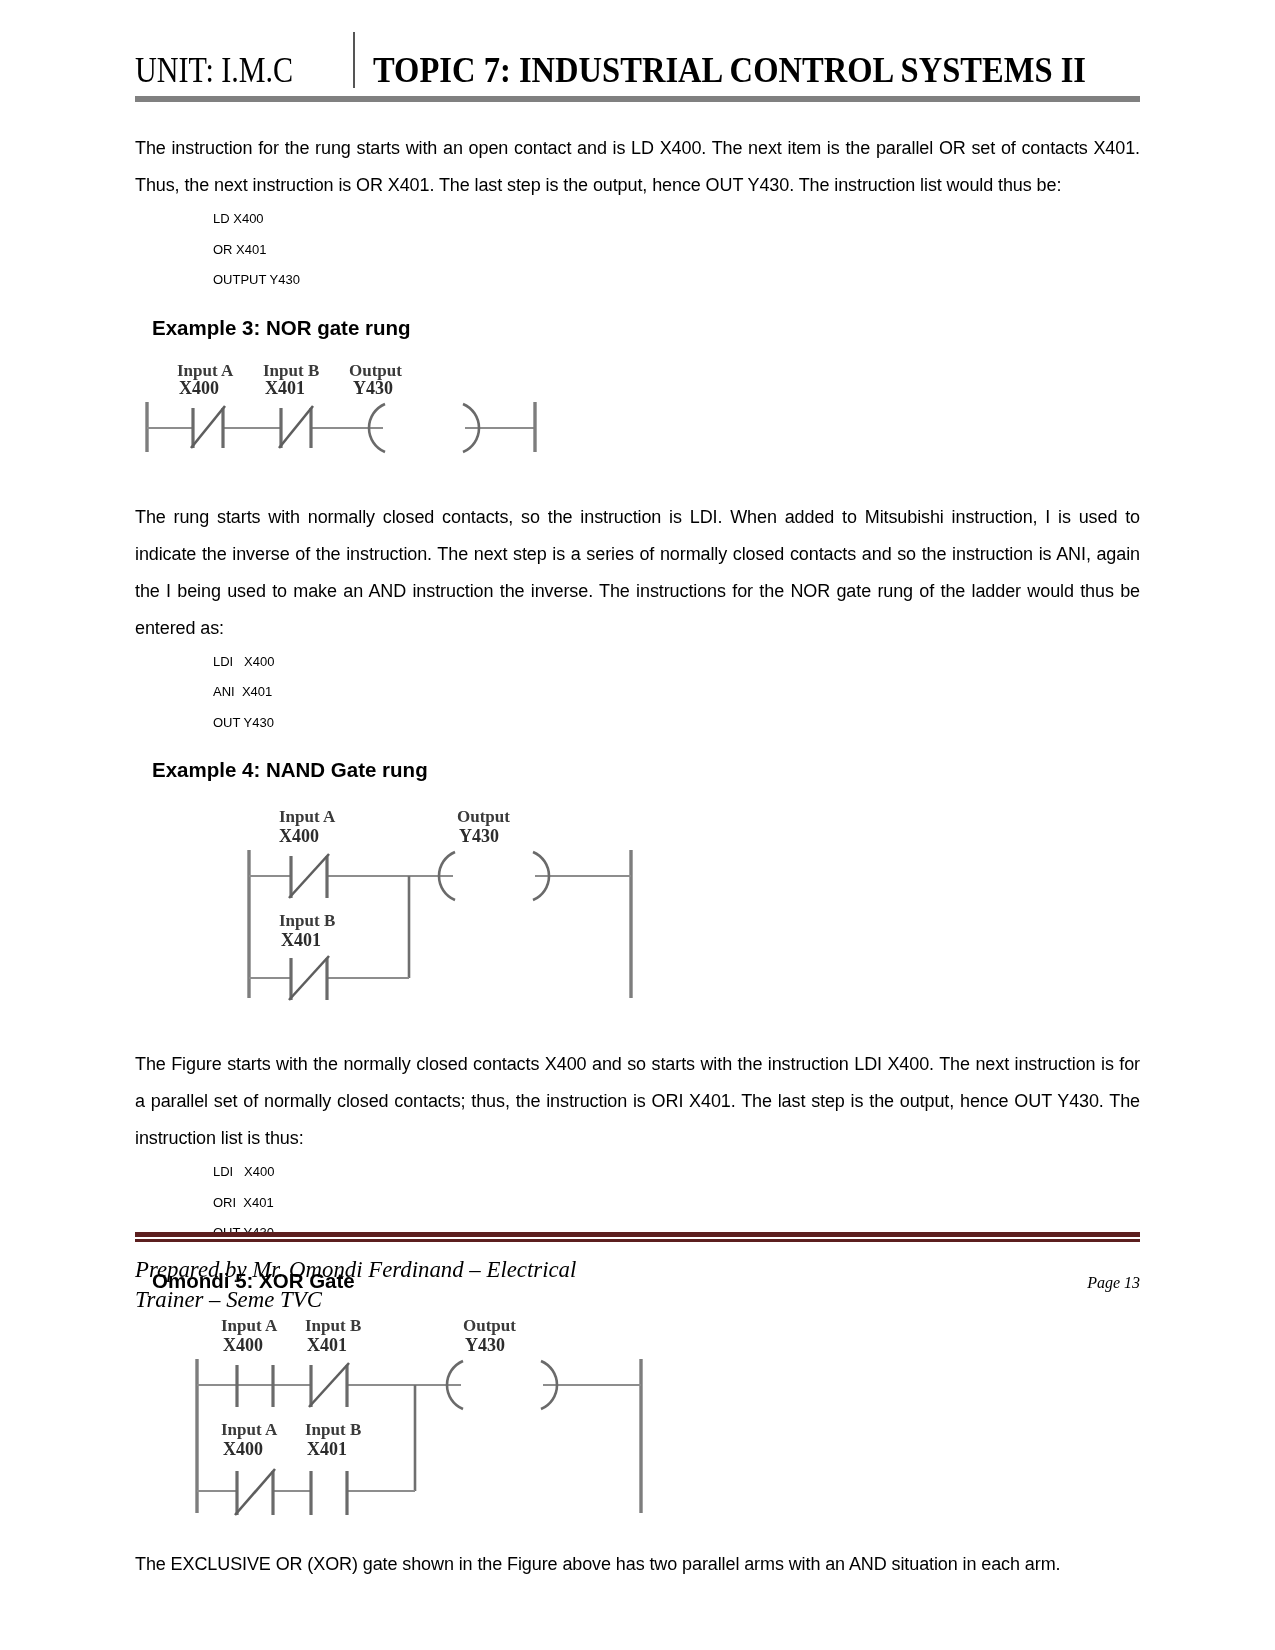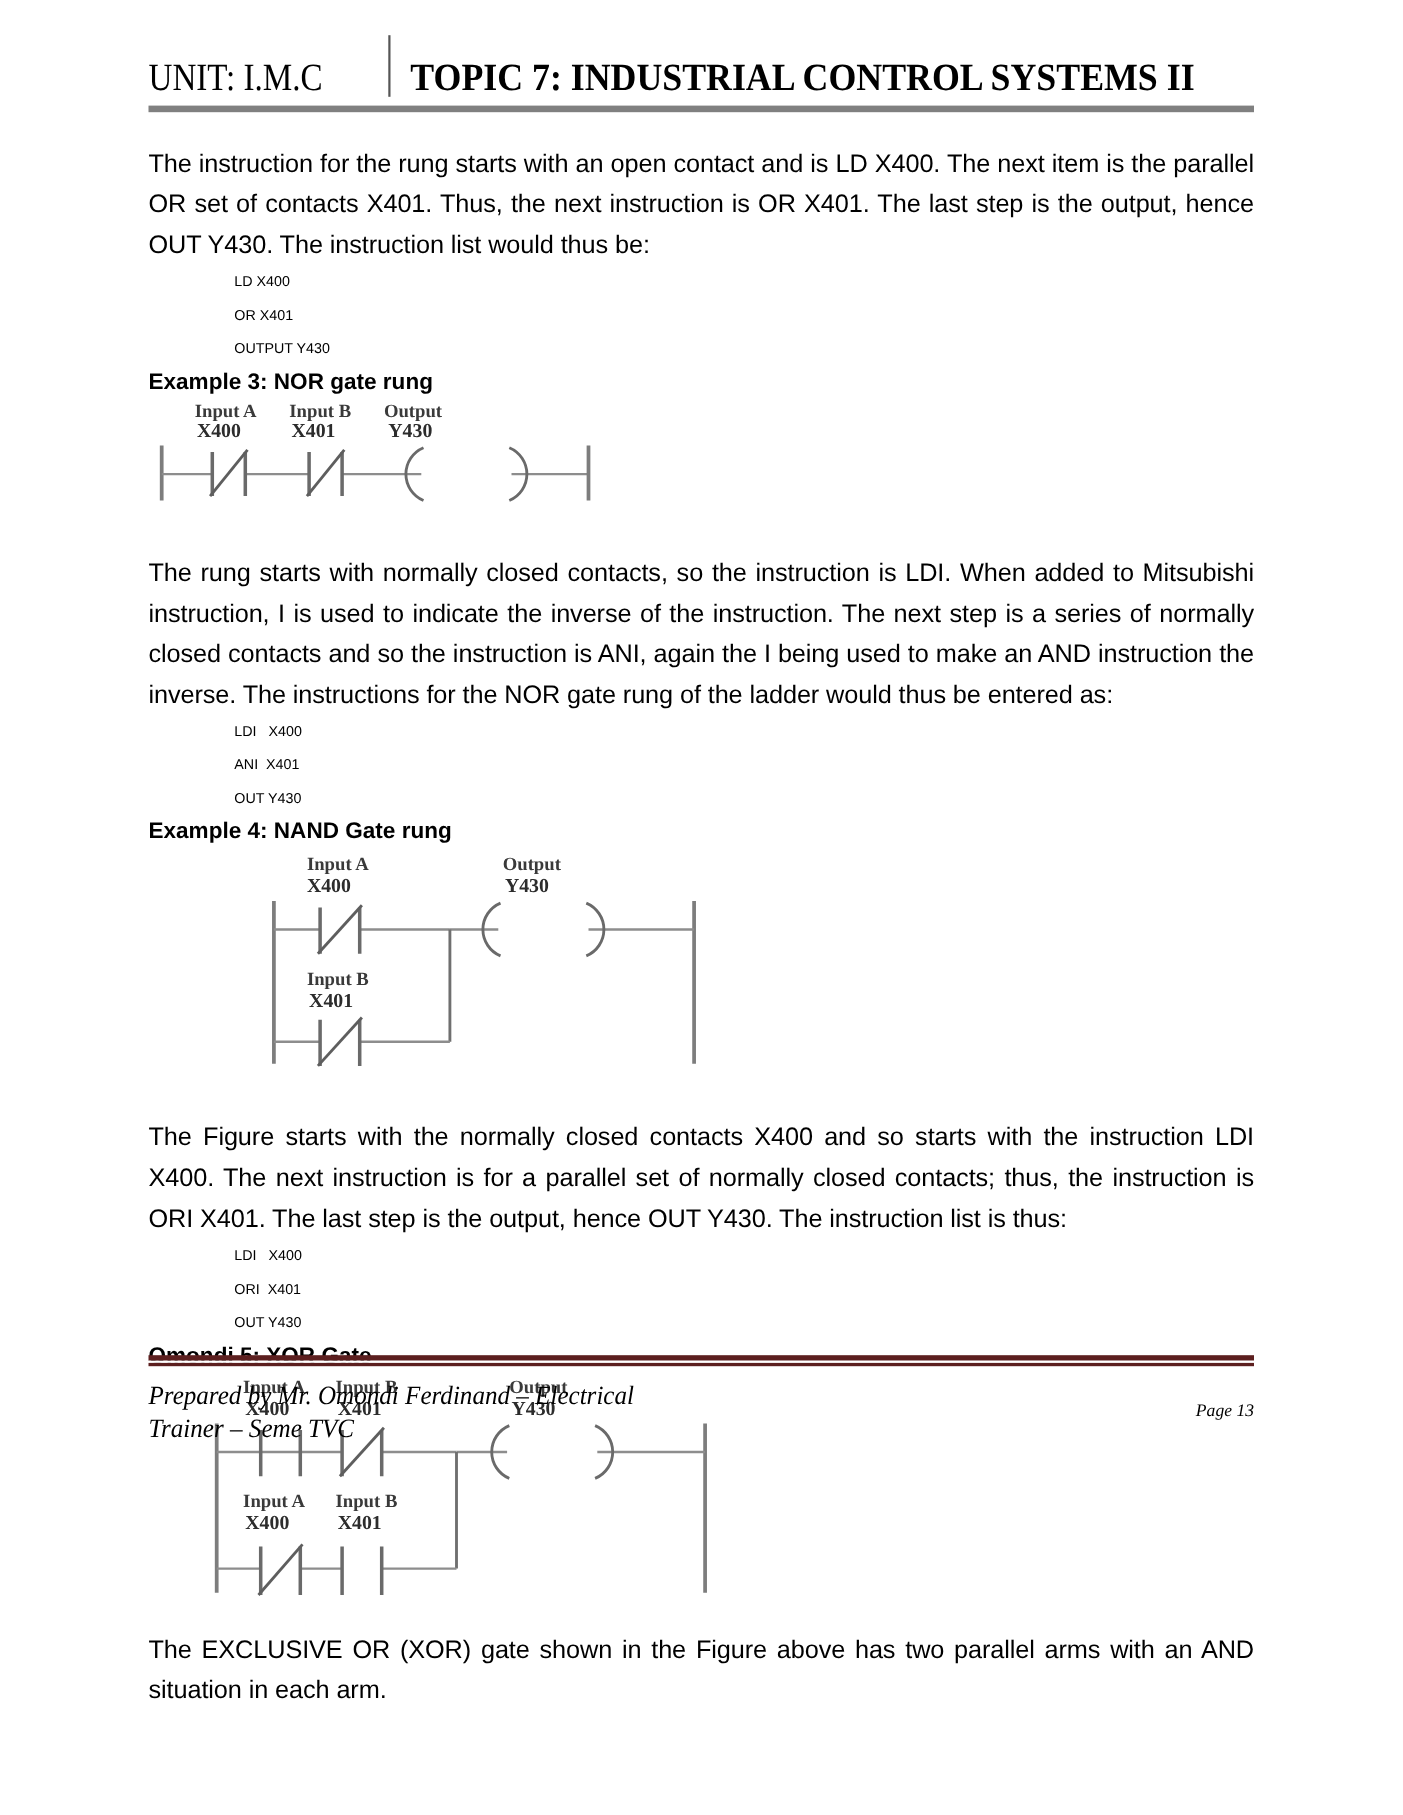--- a/index.html
+++ b/index.html
@@ -58,21 +58,21 @@
   }
   .header-rule {
     margin-top: 8px;
     height: 6px;
     background: #808080;
     width: 1005px;
   }
 
   
   .para {
-    font-size: 23px;
+    font-size: 18px;
     line-height: 37px;
     text-align: justify;
     margin: 0;
     letter-spacing: -0.1px;
   }
   .spacer-md { height: 28px; }
   .spacer-lg { height: 44px; }
 
   .code-list {
     margin: 0;
@@ -82,21 +82,21 @@
   .code-line {
     font-size: 13px;
     line-height: 30.5px;
     padding-left: 78px;
     white-space: pre;
   }
   .example-head {
     font-size: 20.5px;
     font-weight: bold;
     line-height: 30px;
-    margin: 0;
+    margin: 17px;
   }
 
   
   .figure {
     position: relative;
   }
   .figure svg {
     display: block;
   }
   .lad-label {

